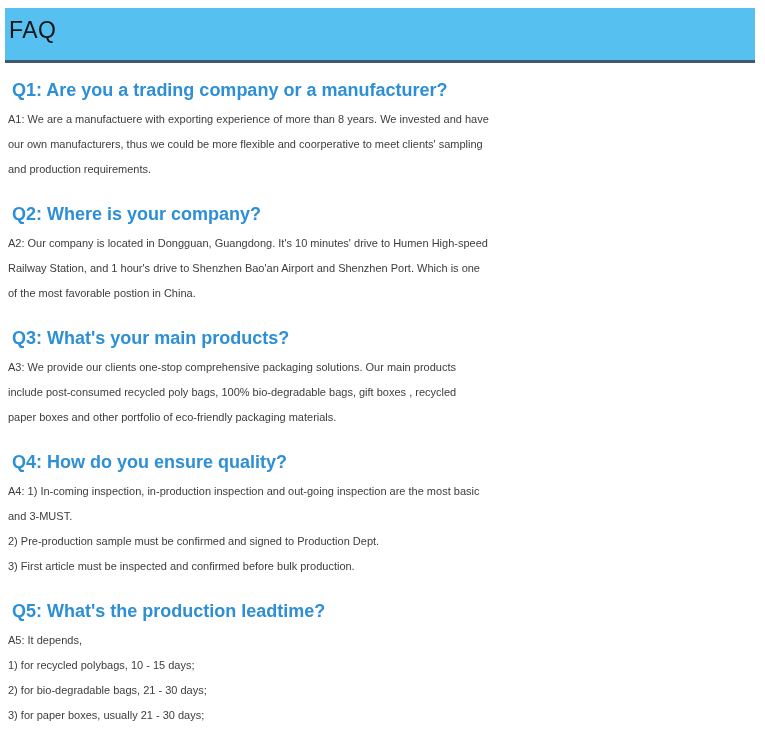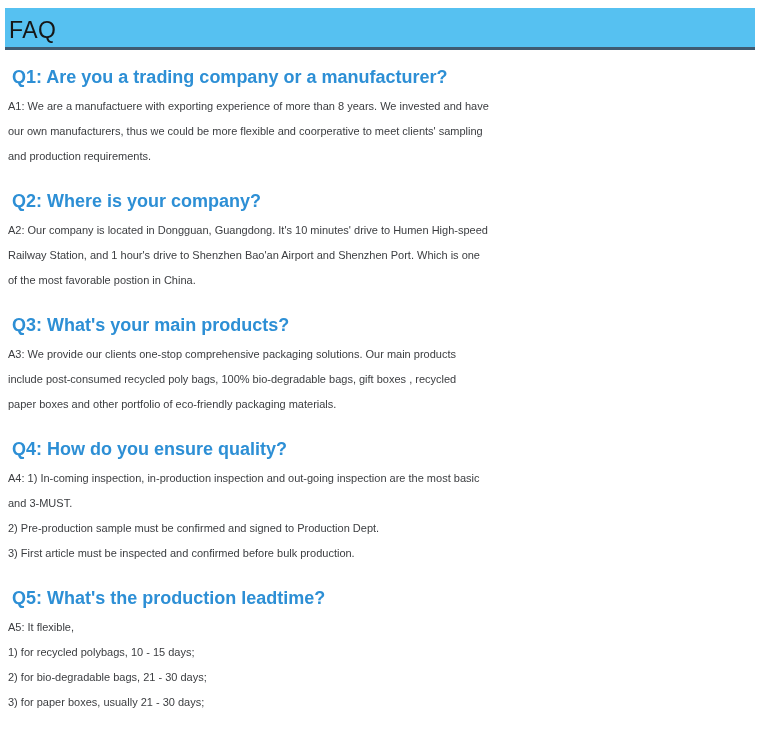--- a/index.html
+++ b/index.html
@@ -19,21 +19,21 @@
   }
   .page{
     width:765px;
     min-height:748px;
     background:var(--page-bg);
   }
   .faq-header{
     margin:8px 10px 0 5px;
     background:var(--header-bg);
     border-bottom:3px solid var(--header-border);
-    padding:7px 0 1px 4px;
+    padding:7px 0 14px 4px;
   }
   .faq-header .title{
     font-size:23px;
     line-height:31px;
     font-weight:400;
     color:var(--title-text);
     letter-spacing:0.5px;
   }
   .faq-body{
     padding:15px 10px 10px 8px;
@@ -95,20 +95,20 @@
     <section class="faq-item">
       <h2 class="question">Q4: How do you ensure quality?</h2>
       <p class="answer-line">A4: 1) In-coming inspection, in-production inspection and out-going inspection are the most basic</p>
       <p class="answer-line">and 3-MUST.</p>
       <p class="answer-line">2) Pre-production sample must be confirmed and signed to Production Dept.</p>
       <p class="answer-line">3) First article must be inspected and confirmed before bulk production.</p>
     </section>
 
     <section class="faq-item">
       <h2 class="question">Q5: What's the production leadtime?</h2>
-      <p class="answer-line">A5: It flexible,</p>
+      <p class="answer-line">A5: It depends,</p>
       <p class="answer-line">1) for recycled polybags, 10 - 15 days;</p>
       <p class="answer-line">2) for bio-degradable bags, 21 - 30 days;</p>
       <p class="answer-line">3) for paper boxes, usually 21 - 30 days;</p>
     </section>
 
   </div>
 </div>
 
 </body></html>

